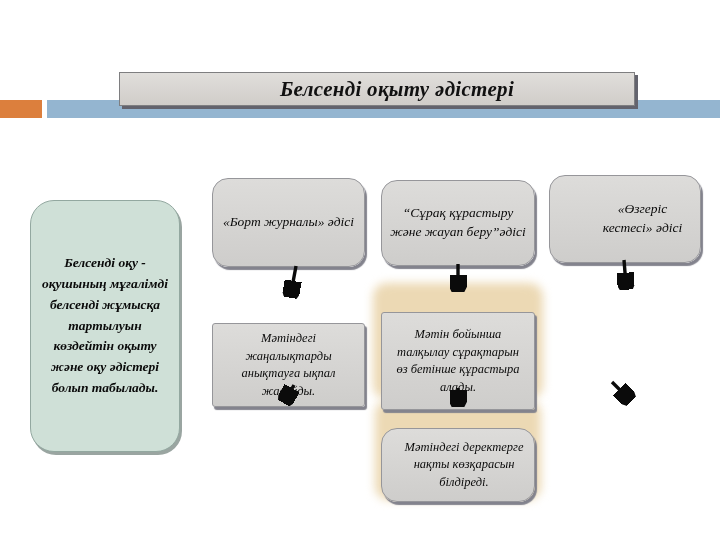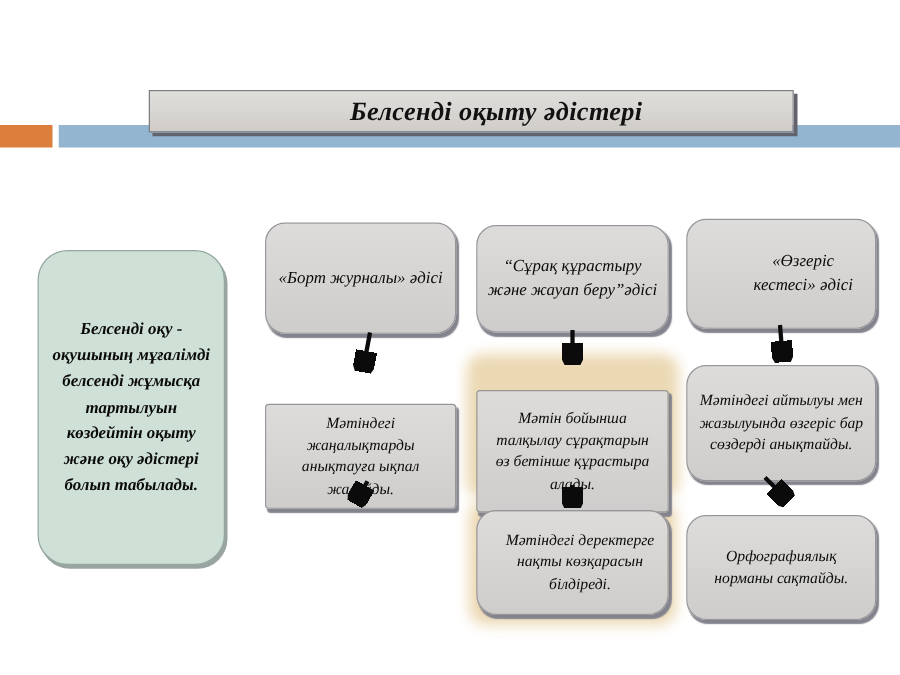--- a/index.html
+++ b/index.html
@@ -48,21 +48,21 @@
   .c1{left:212px;width:153px;}
   .c2{left:381px;width:154px;}
   .c3{left:549px;width:152px;}
   .r-head1{top:178px;height:89px;}
   .r-head2{top:180px;height:86px;}
   .r-head3{top:175px;height:88px;padding-left:43px;}
   .r-mid1{top:303px;height:84px;}
   .r-mid2{top:292px;height:98px;}
   .r-mid3{top:292px;height:93px;}
   .r-bot1{top:405px;height:84px;}
-  .r-bot2{top:408px;height:84px;padding-left:20px;}
+  .r-bot2{top:428px;height:74px;padding-left:20px;}
   .r-bot3{top:412px;height:84px;}
   
   #arrows{position:absolute;left:0;top:0;width:720px;height:540px;pointer-events:none;}
   #arrows path{stroke:#0b0b0b;stroke-width:3.4;fill:none;}
 </style>
 </head>
 <body>
 
 <div id="slide">
 
@@ -93,26 +93,20 @@
   <div class="box square c2 r-mid2">
     <span>Мәтін бойынша талқылау сұрақтарын өз бетінше құрастыра алады.</span>
   </div>
   <div class="box rounded c2 r-bot2">
     <span>Мәтіндегі деректерге нақты көзқарасын білдіреді.</span>
   </div>
 
   <div class="box rounded header c3 r-head3">
     <span>«Өзгеріс кестесі»  әдісі</span>
   </div>
-  <div class="box rounded c3 r-mid3">
-    <span>Мәтіндегі айтылуы мен жазылуында өзгеріс бар сөздерді анықтайды.</span>
-  </div>
-  <div class="box rounded c3 r-bot3">
-    <span>Орфографиялық норманы сақтайды.</span>
-  </div>
 
   <svg id="arrows" xmlns="http://www.w3.org/2000/svg">
     <defs>
       <marker id="ah" markerWidth="5" markerHeight="5" refX="3.6" refY="2.5" orient="auto">
         <path d="M0,0 L5,2.5 L0,5 z" fill="#0b0b0b" stroke="none"></path>
       </marker>
     </defs>
     <path d="M296,266 L291,293" marker-end="url(#ah)"></path>
     <path d="M294,385 L286,399" marker-end="url(#ah)"></path>
     <path d="M458,264 L458,287" marker-end="url(#ah)"></path>

